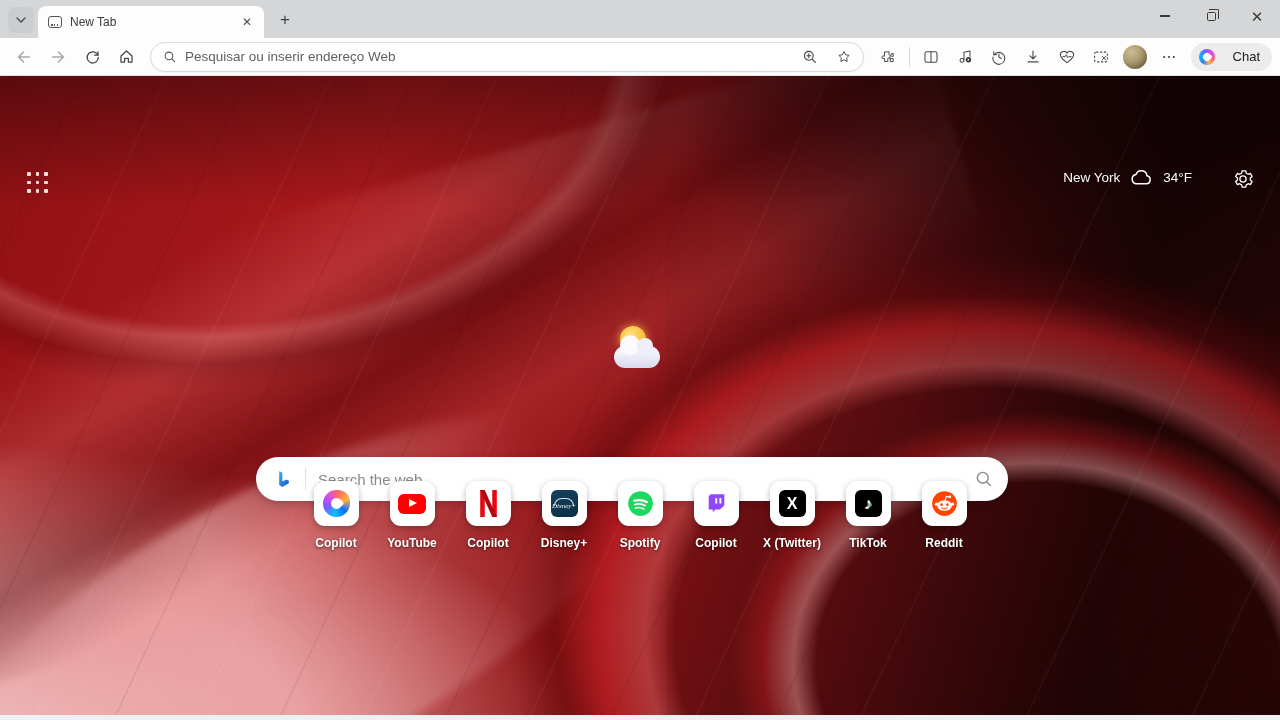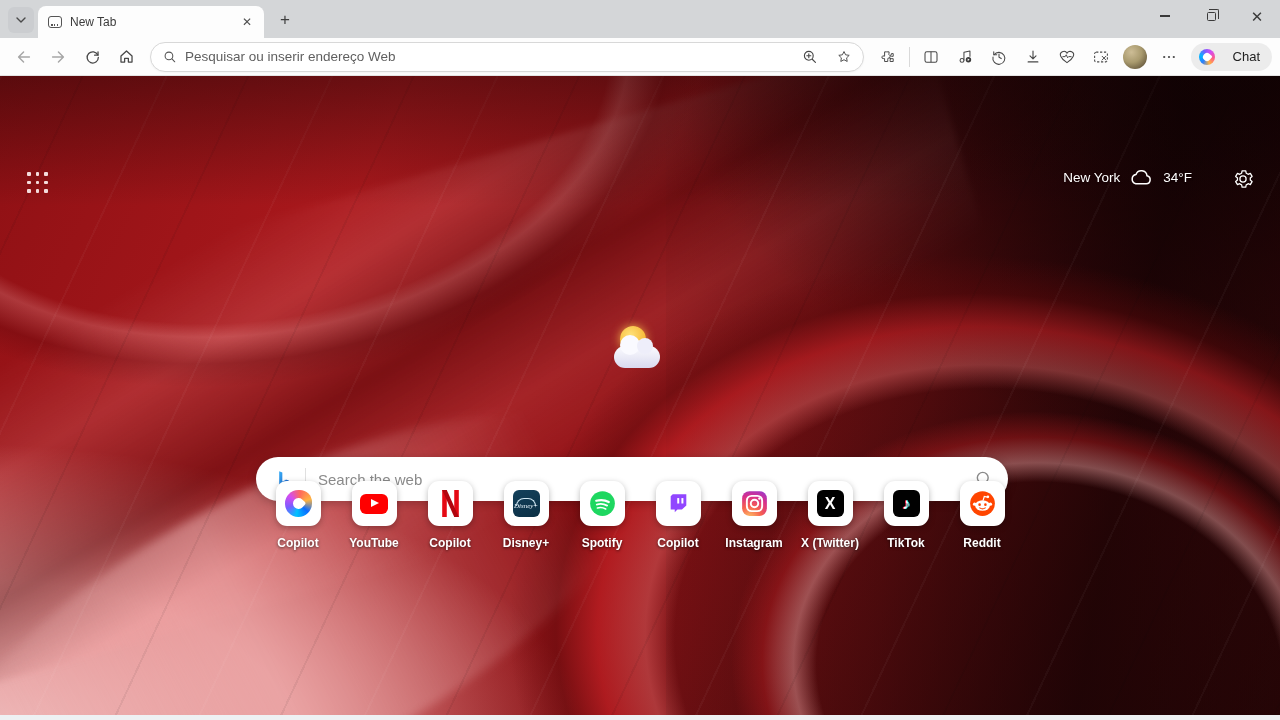--- a/index.html
+++ b/index.html
@@ -382,39 +382,20 @@
         <svg width="25" height="25" viewBox="0 0 24 24">
           <path d="M6.5 3h13v10.8l-4.2 4H11l-2.6 2.6v-2.6H4.5V5z" fill="#9146ff"></path>
           <rect x="10.8" y="6.8" width="1.9" height="5.2" fill="#fff"></rect>
           <rect x="14.8" y="6.8" width="1.9" height="5.2" fill="#fff"></rect>
         </svg>
       </div>
       <div class="ql-label">Copilot</div>
     </div>
     <div class="ql-item">
       <div class="ql-tile">
-        <svg width="27" height="27" viewBox="0 0 24 24">
-          <defs>
-              <radialGradient id="ig" cx="0.3" cy="1.1" r="1.4">
-            <stop offset="0" stop-color="#fdc468"></stop>
-                <stop offset=".35" stop-color="#f7604f"></stop>
-            <stop offset=".65" stop-color="#d62f8c"></stop>
-                <stop offset="1" stop-color="#7b3ff2"></stop>
-              </radialGradient>
-            </defs>
-          <rect x="1" y="1" width="22" height="22" rx="6.5" fill="url(#ig)"></rect>
-          <rect x="5.2" y="5.2" width="13.6" height="13.6" rx="4.3" fill="none" stroke="#fff" stroke-width="1.7"></rect>
-          <circle cx="12" cy="12" r="3.3" fill="none" stroke="#fff" stroke-width="1.7"></circle>
-          <circle cx="16.4" cy="7.6" r="1.1" fill="#fff"></circle>
-        </svg>
-      </div>
-      <div class="ql-label">Instagram</div>
-    </div>
-    <div class="ql-item">
-      <div class="ql-tile">
           <span class="ic-x">X</span>
         </div>
       <div class="ql-label">X (Twitter)</div>
     </div>
     <div class="ql-item">
       <div class="ql-tile">
           <span class="ic-tiktok">♪</span>
         </div>
       <div class="ql-label">TikTok</div>
     </div>

